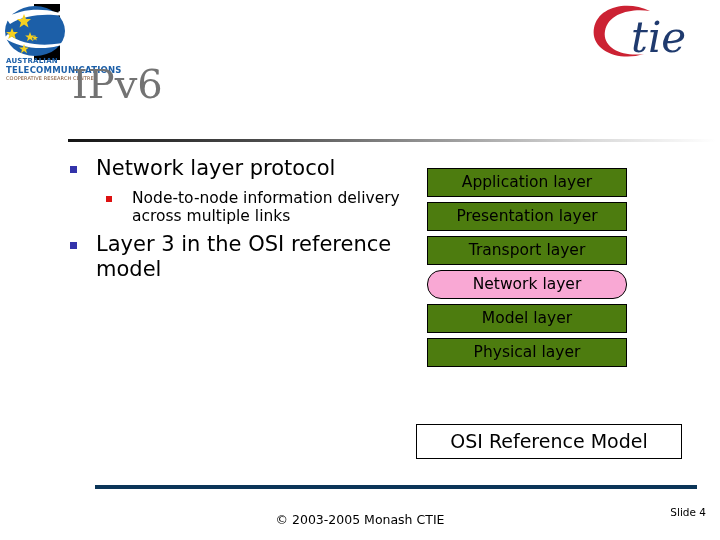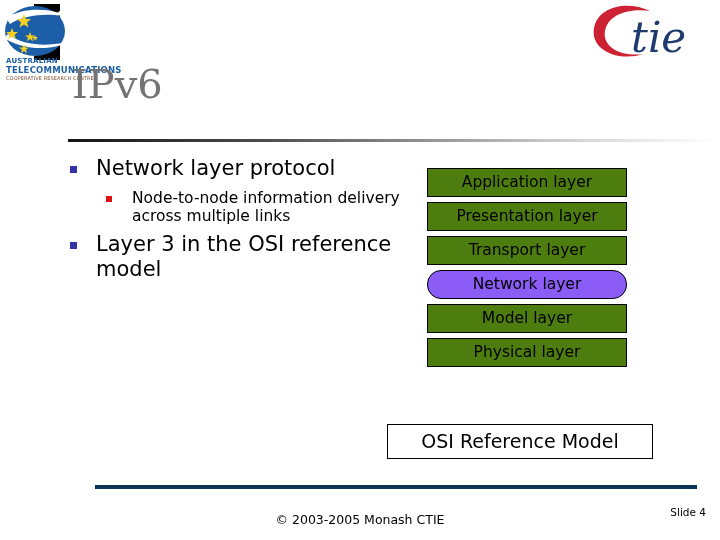--- a/index.html
+++ b/index.html
@@ -134,26 +134,26 @@
     box-sizing: border-box;
     width: 200px;
     height: 29px;
     border: 1.6px solid #000000;
     background: #4d7c0f;
     text-align: center;
     font-size: 15.5px;
     line-height: 26px;
     margin-bottom: 5px;
   }
-  .osi-box.hl { background: #8b5cf6; border-radius: 14px; }
+  .osi-box.hl { background: #f9a8d4; border-radius: 14px; }
 
   
   #osi-caption {
     position: absolute;
-    left: 387px;
+    left: 416px;
     top: 424px;
     width: 266px;
     height: 35px;
     box-sizing: border-box;
     border: 1.6px solid #000000;
     background: #ffffff;
     text-align: center;
     font-size: 19px;
     line-height: 32px;
   }

